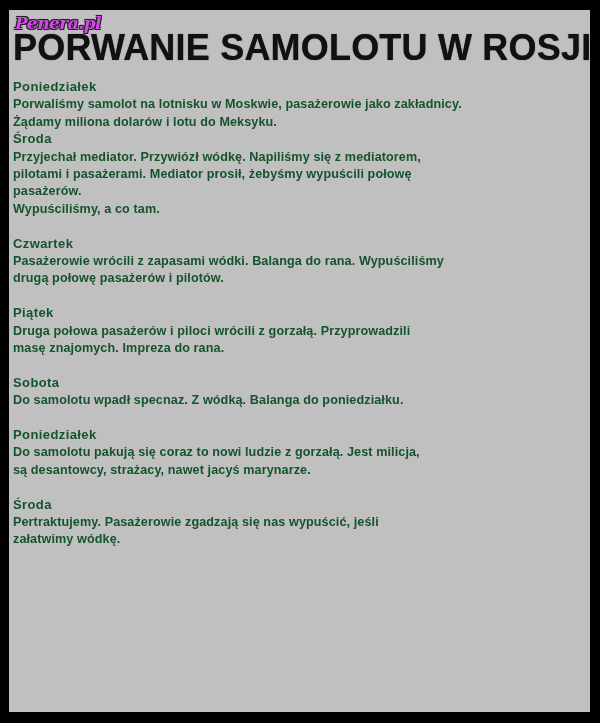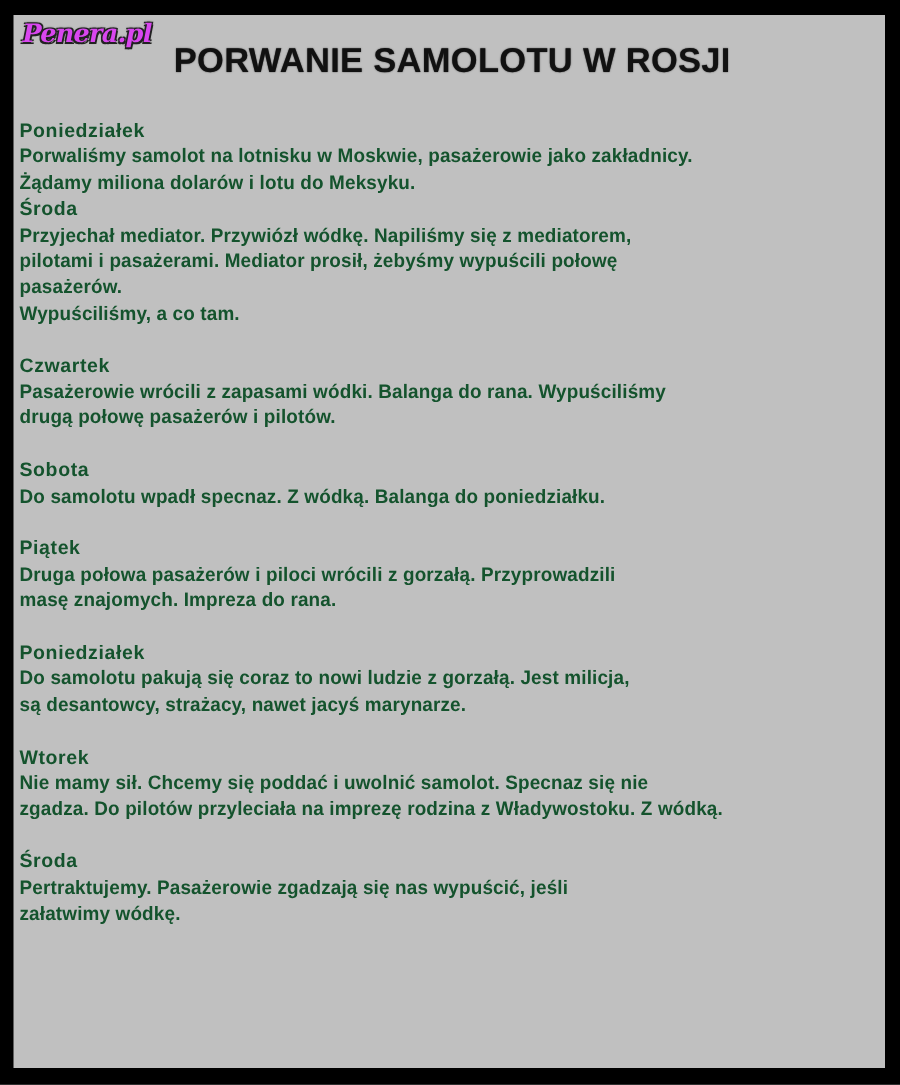--- a/index.html
+++ b/index.html
@@ -39,21 +39,21 @@
       white-space: nowrap;
     }
     .title {
       position: absolute;
       left: 0;
       width: 581px;
       top: 17px;
       text-align: center;
       font-family: "Liberation Sans", sans-serif;
       font-weight: bold;
-      font-size: 23px;
+      font-size: 36px;
       color: #111111;
       letter-spacing: 0.2px;
       white-space: nowrap;
       text-shadow: 0 0 1px #333;
       padding-left: 4px;
       box-sizing: border-box;
     }
     .content {
       position: absolute;
       left: 4px;
@@ -106,41 +106,36 @@
       <span class="line">Wypuściliśmy, a co tam.</span>
     </div>
 
     <div class="section">
       <span class="day">Czwartek</span>
       <span class="line">Pasażerowie wrócili z zapasami wódki. Balanga do rana. Wypuściliśmy</span>
       <span class="line">drugą połowę pasażerów i pilotów.</span>
     </div>
 
     <div class="section">
-      <span class="day">Sobota</span>
-      <span class="line">Do samolotu wpadł specnaz. Z wódką. Balanga do poniedziałku.</span>
+      <span class="day">Piątek</span>
+      <span class="line">Druga połowa pasażerów i piloci wrócili z gorzałą. Przyprowadzili</span>
+      <span class="line">masę znajomych. Impreza do rana.</span>
     </div>
 
     <div class="section">
-      <span class="day">Piątek</span>
-      <span class="line">Druga połowa pasażerów i piloci wrócili z gorzałą. Przyprowadzili</span>
-      <span class="line">masę znajomych. Impreza do rana.</span>
+      <span class="day">Sobota</span>
+      <span class="line">Do samolotu wpadł specnaz. Z wódką. Balanga do poniedziałku.</span>
     </div>
 
     <div class="section">
       <span class="day">Poniedziałek</span>
       <span class="line">Do samolotu pakują się coraz to nowi ludzie z gorzałą. Jest milicja,</span>
       <span class="line">są desantowcy, strażacy, nawet jacyś marynarze.</span>
     </div>
 
-    <div class="section">
-      <span class="day">Wtorek</span>
-      <span class="line">Nie mamy sił. Chcemy się poddać i uwolnić samolot. Specnaz się nie</span>
-      <span class="line">zgadza. Do pilotów przyleciała na imprezę rodzina z Władywostoku. Z wódką.</span>
-    </div>
 
     <div class="section" style="margin-bottom:0">
       <span class="day">Środa</span>
       <span class="line">Pertraktujemy. Pasażerowie zgadzają się nas wypuścić, jeśli</span>
       <span class="line">załatwimy wódkę.</span>
     </div>
   </div>
 </div>
 
 <div class="watermark">Penera.pl</div>

